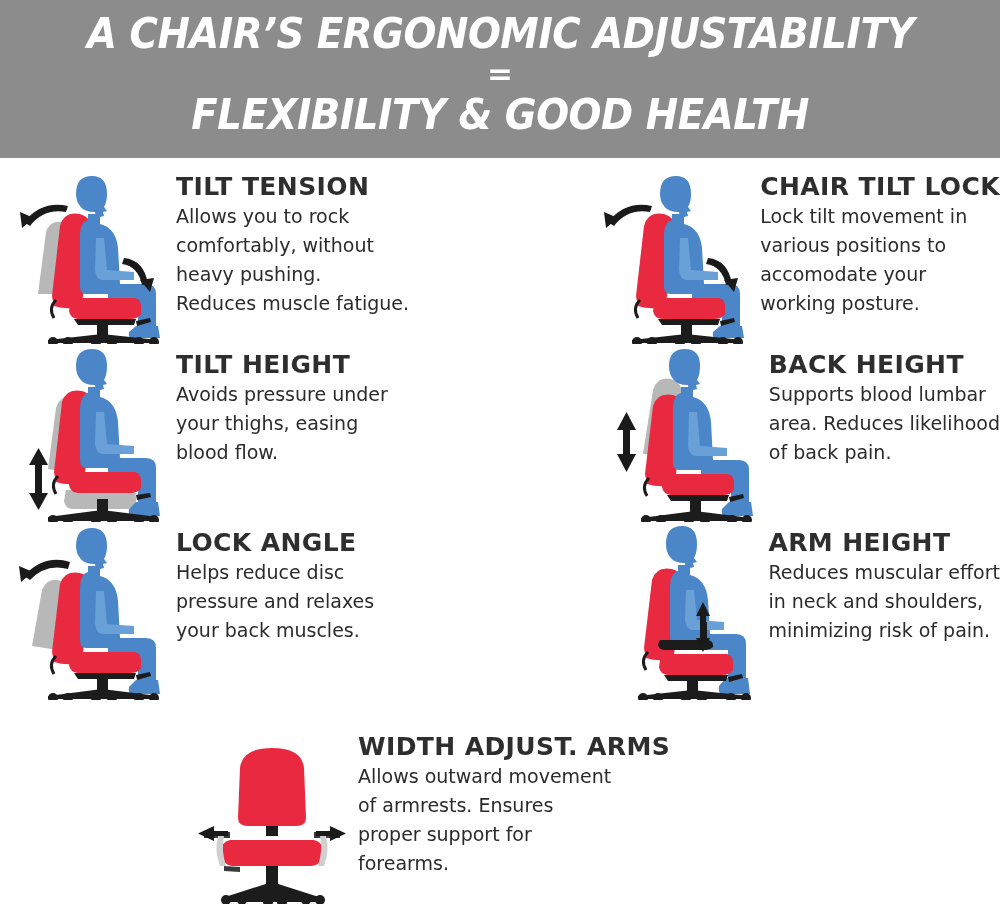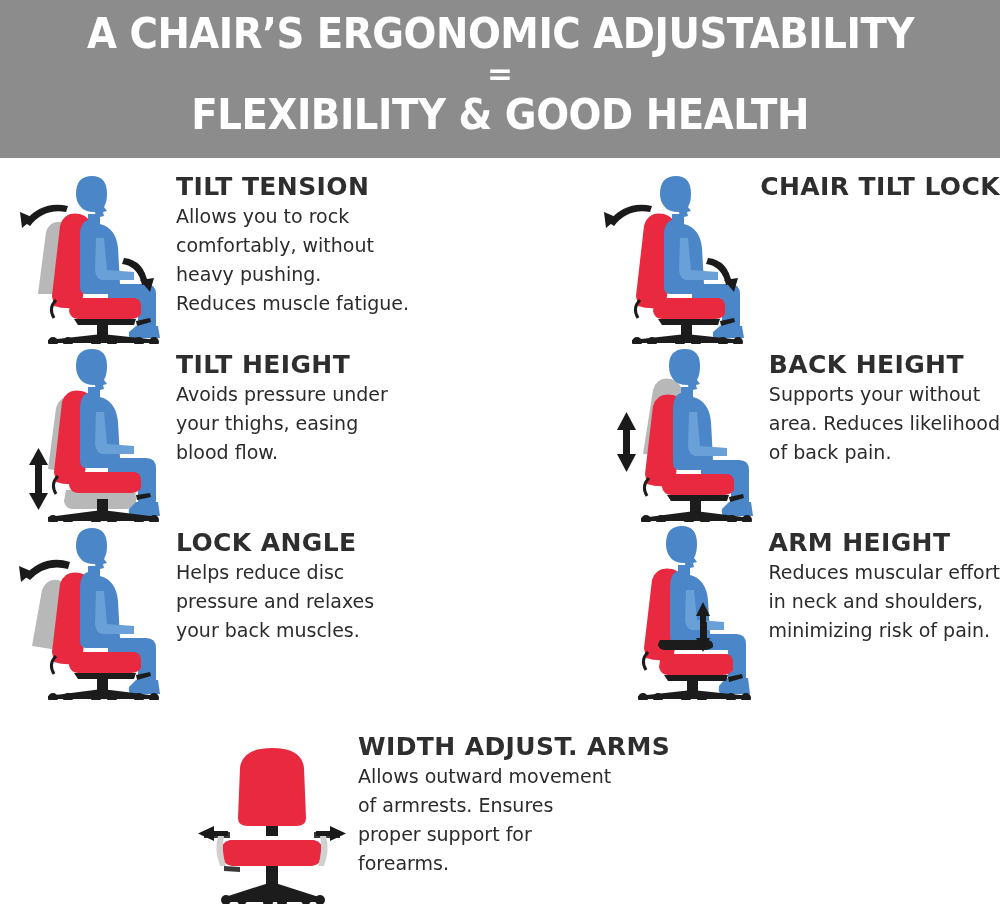--- a/index.html
+++ b/index.html
@@ -20,20 +20,21 @@
   #header-banner {
     width: 1000px;
     height: 158px;
     background: #8c8c8c;
     box-sizing: border-box;
     display: flex;
     flex-direction: column;
     align-items: center;
     justify-content: flex-start;
     padding-top: 8px;
+    font-style: italic;
   }
   .hdr-line1 {
     color: #ffffff;
     font-family: "DejaVu Sans", "Liberation Sans", sans-serif;
     font-weight: bold;
     font-size: 43px;
     line-height: 50px;
     letter-spacing: -0.5px;
     transform: scaleX(0.9);
     transform-origin: center center;
@@ -235,20 +236,24 @@
             <path d="M12 46 L26 52 L14 62 Z"></path>
           </g>
           <g fill="#1a1a1a">
             <path d="M116 92 Q136 94 140 118 L134 119 Q130 100 114 98 Z"></path>
             <path d="M142 126 L132 114 L146 112 Z"></path>
           </g>
         </svg>
       </div>
       <div class="feature-text">
         <div class="feature-title">CHAIR TILT LOCK</div>
+        <div class="feature-desc">Lock tilt movement in
+various positions to
+accomodate your
+working posture.</div>
       </div>
     </div>
   </div>
 
   <div class="feature-row">
 
     <div class="feature-item col-left">
       <div class="feature-figure">
         <svg viewBox="0 0 165 178" xmlns="http://www.w3.org/2000/svg">
 
@@ -336,21 +341,21 @@
           <path d="M48 134 Q40 142 46 152" stroke="#1c1c1c" stroke-width="3" fill="none"></path>
           <g fill="#1a1a1a">
             <rect x="22" y="82" width="7" height="32"></rect>
             <path d="M25.5 68 L35 86 L16 86 Z"></path>
             <path d="M25.5 128 L35 110 L16 110 Z"></path>
           </g>
         </svg>
       </div>
       <div class="feature-text">
         <div class="feature-title">BACK HEIGHT</div>
-        <div class="feature-desc">Supports your without
+        <div class="feature-desc">Supports blood lumbar
 area. Reduces likelihood
 of back pain.</div>
       </div>
     </div>
   </div>
 
   <div class="feature-row">
 
     <div class="feature-item col-left">
       <div class="feature-figure">

